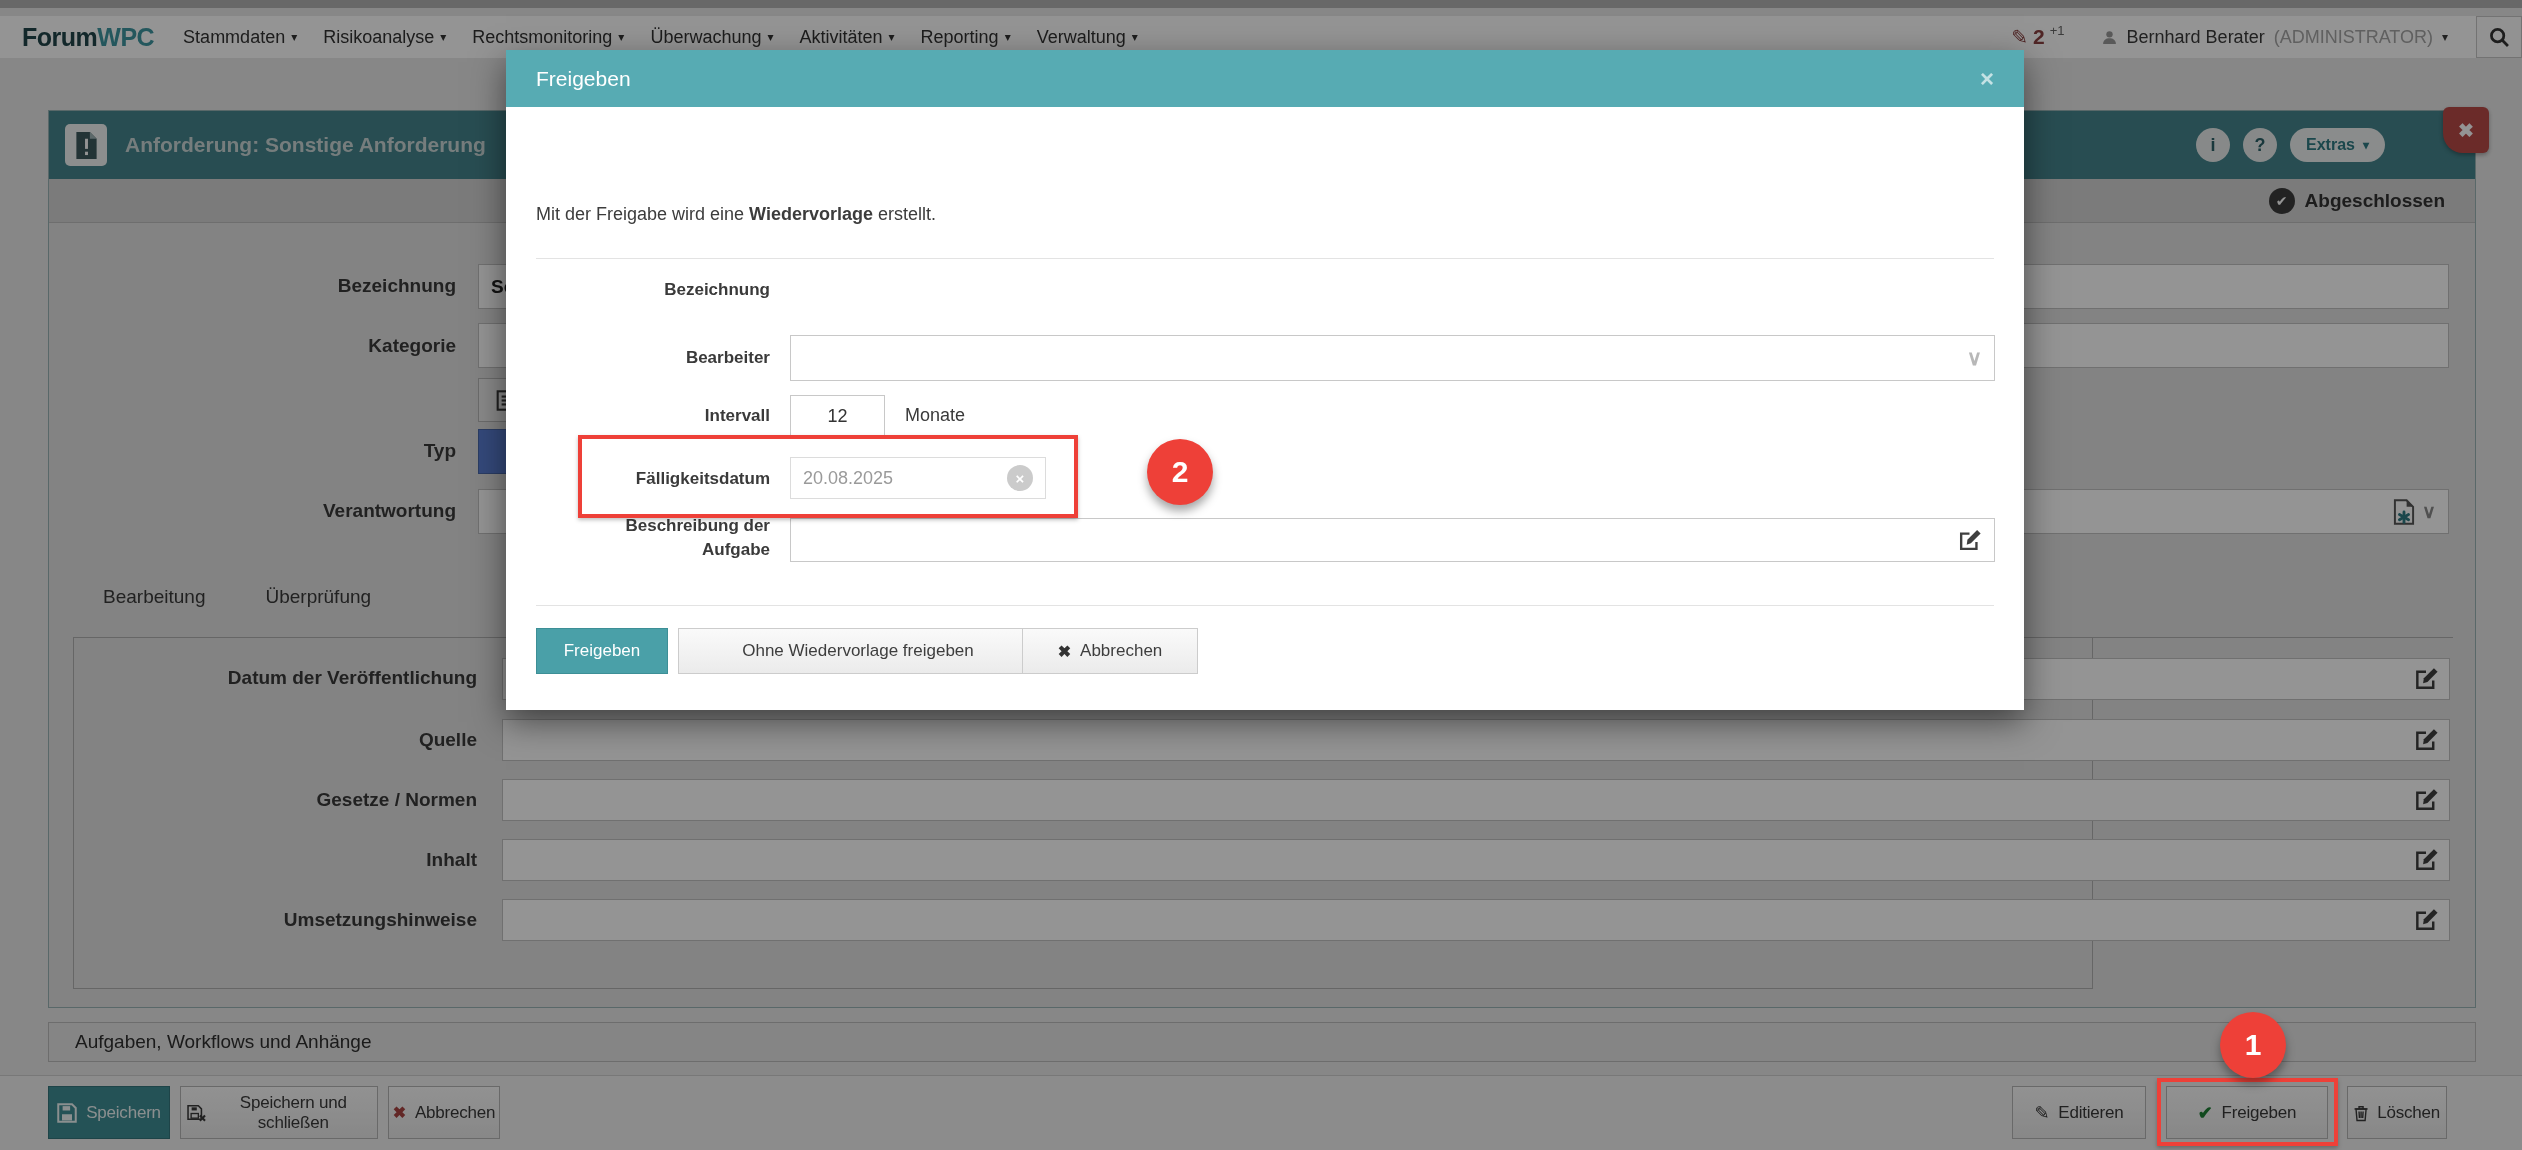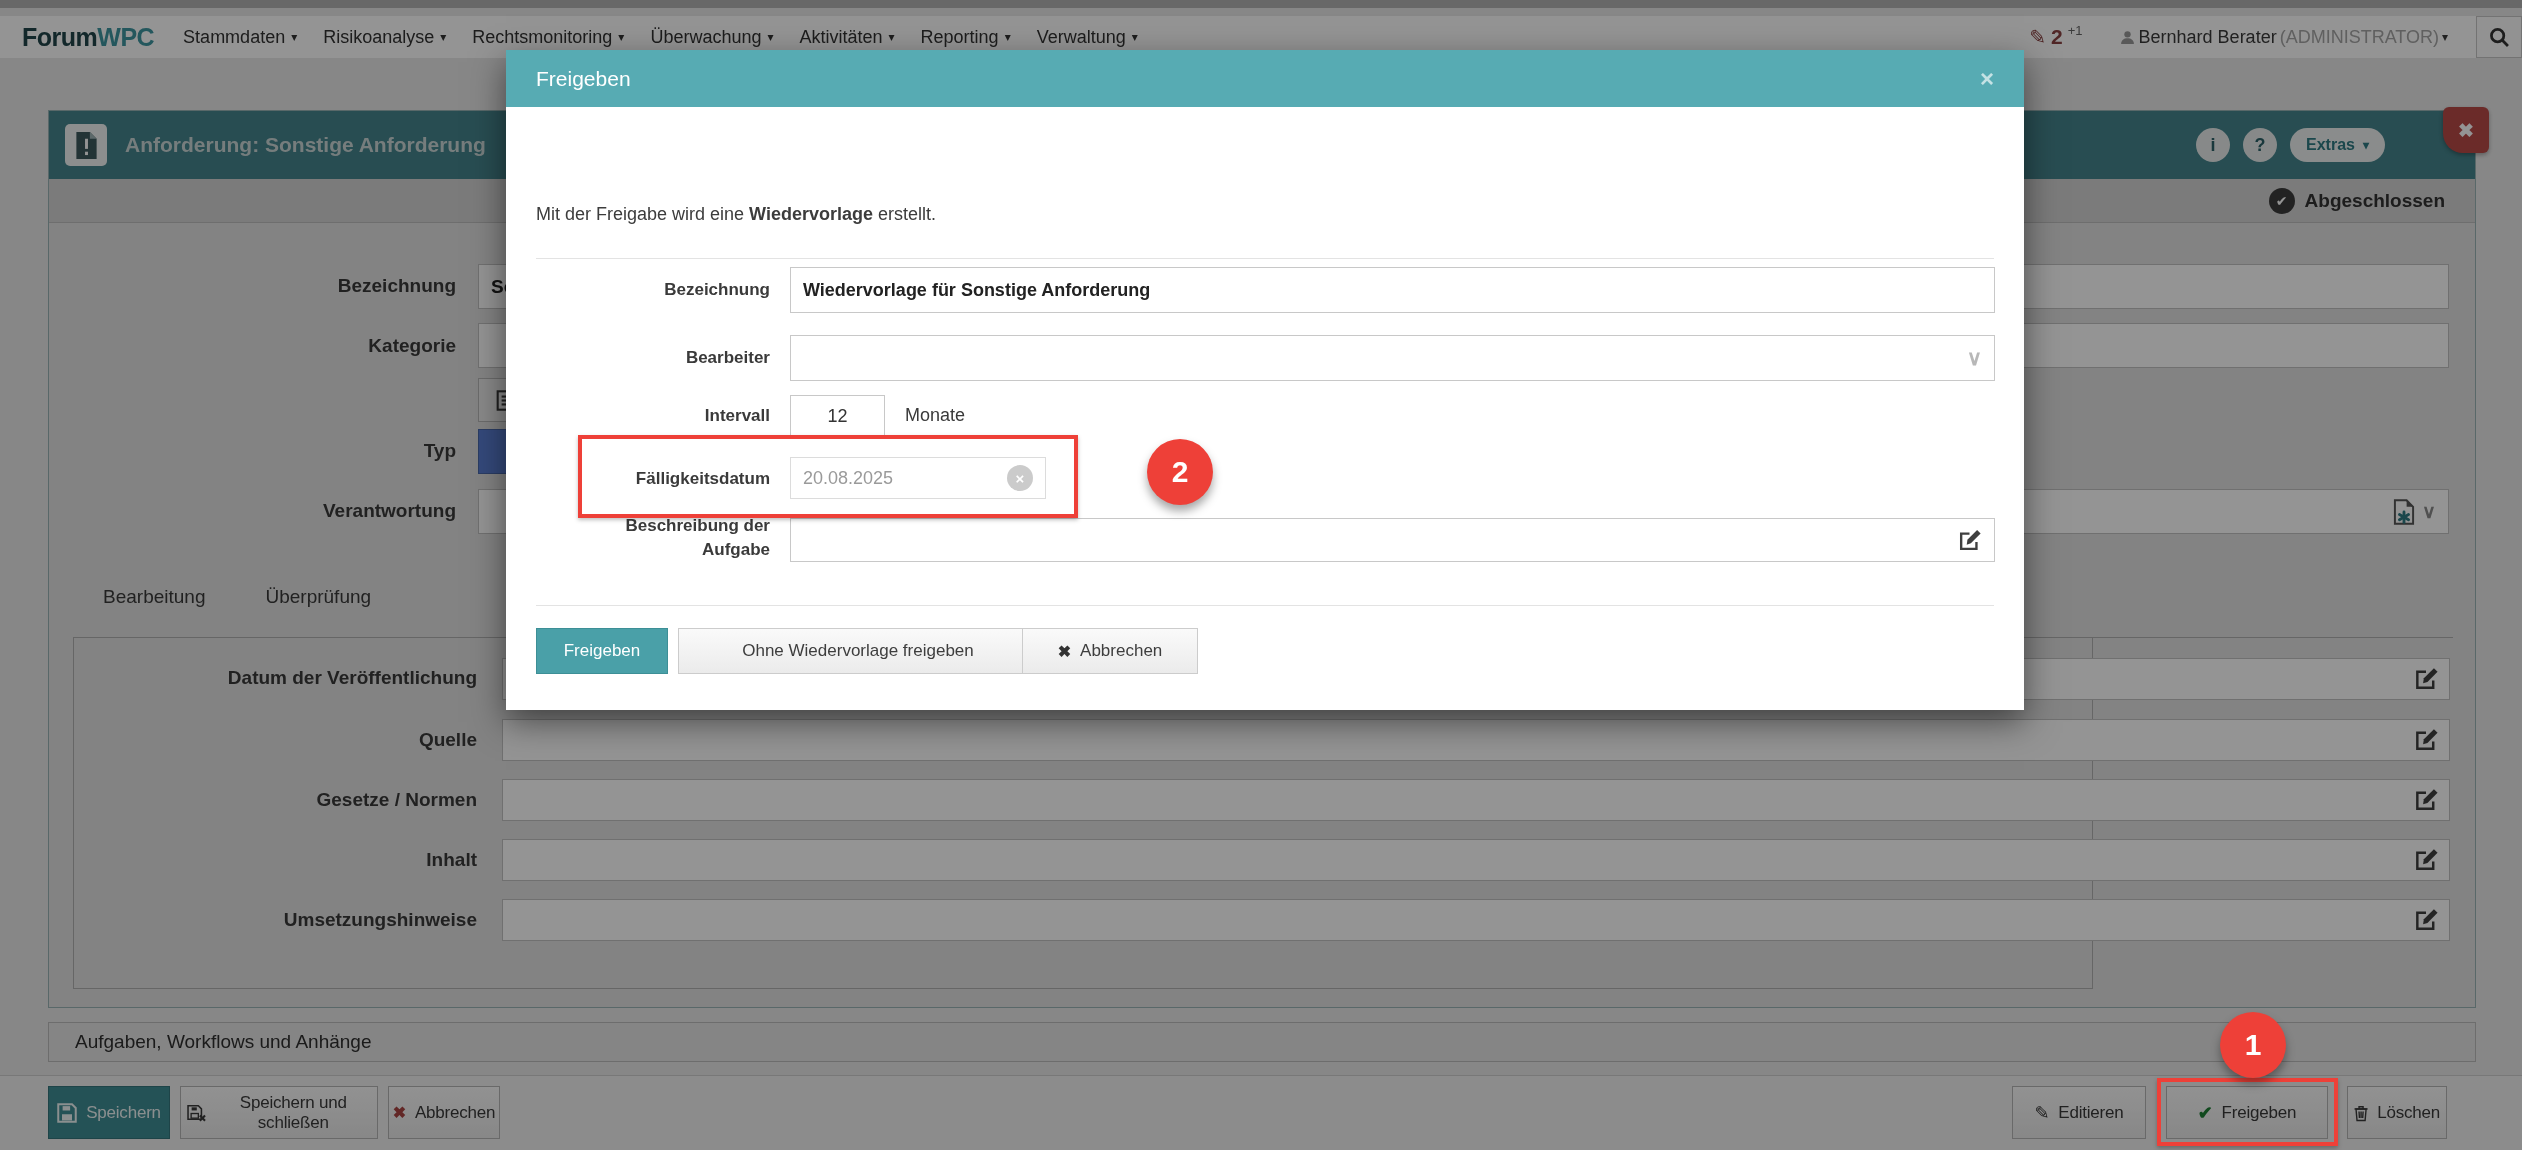--- a/index.html
+++ b/index.html
@@ -13,21 +13,21 @@
   .brand .b1{color:#21454a}.brand .b2{color:#3e96a1}
   .menu{display:flex;margin-left:16px;height:100%;align-items:center;}
   .menu-item{display:flex;align-items:center;gap:6px;padding:0 13px;font-size:18px;color:#333;
              cursor:pointer;white-space:nowrap;}
   .caret{font-size:12px;line-height:1;}
   .nav-right{margin-left:auto;display:flex;align-items:center;height:100%;}
   .edit-badge{display:flex;align-items:flex-start;gap:5px;color:var(--maroon,#8a4343);cursor:pointer;}
   .edit-badge .pencil{font-size:20px;line-height:1.2;}
   .edit-badge b{font-size:21px;line-height:1.1;}
   .edit-badge sup{font-size:13px;color:#666;margin-top:-2px;}
-  .user{display:flex;align-items:center;gap:3px;margin-left:36px;font-size:18px;color:#3a3a3a;cursor:pointer;white-space:nowrap;text-align:center;}
+  .user{display:flex;align-items:center;gap:9px;margin-left:36px;font-size:18px;color:#3a3a3a;cursor:pointer;white-space:nowrap;text-align:center;}
   .user .role{color:#a5a5a5;}
   .user svg{color:#9a9a9a;}
   .searchbox{width:46px;height:42px;margin-left:28px;border:1px solid #c6c6c6;background:#fcfcfc;
              display:flex;align-items:center;justify-content:center;color:#333;box-sizing:border-box;cursor:pointer;}
   
   .panel{position:absolute;left:48px;top:110px;width:2428px;height:898px;border:1px solid #9ab3b5;
          background:#e2e2e2;box-sizing:border-box;}
   .panel-header{position:relative;height:68px;background:var(--panel_header,#45858d);
                 display:flex;align-items:center;padding:0 16px;box-sizing:border-box;}
   .doc-icon{width:42px;height:42px;background:#f2f4f4;border-radius:5px;display:flex;
@@ -369,23 +369,20 @@
     <div class="modal-header">
       <span class="modal-title">Freigeben</span>
       <span class="modal-close">×</span>
     </div>
     <p class="m-intro">
       <span>Mit der Freigabe wird eine </span><b>Wiedervorlage</b><span> erstellt.</span>
     </p>
     <div class="m-div" style="top:208px"></div>
 
     <div class="m-label" style="top:230px">Bezeichnung</div>
-    <div class="m-input" style="top:217px;width:1205px;">
-      <span class="m-value-bold">Wiedervorlage für Sonstige Anforderung</span>
-    </div>
 
     <div class="m-label" style="top:298px">Bearbeiter</div>
     <div class="m-input" style="top:285px;width:1205px;">
       <span class="sel-chev">∨</span>
     </div>
 
     <div class="m-label" style="top:356px">Intervall</div>
     <div class="m-input" style="top:345px;width:95px;height:42px;justify-content:center;padding:0;">
       <span style="font-size:18px;color:#333;">12</span>
     </div>

